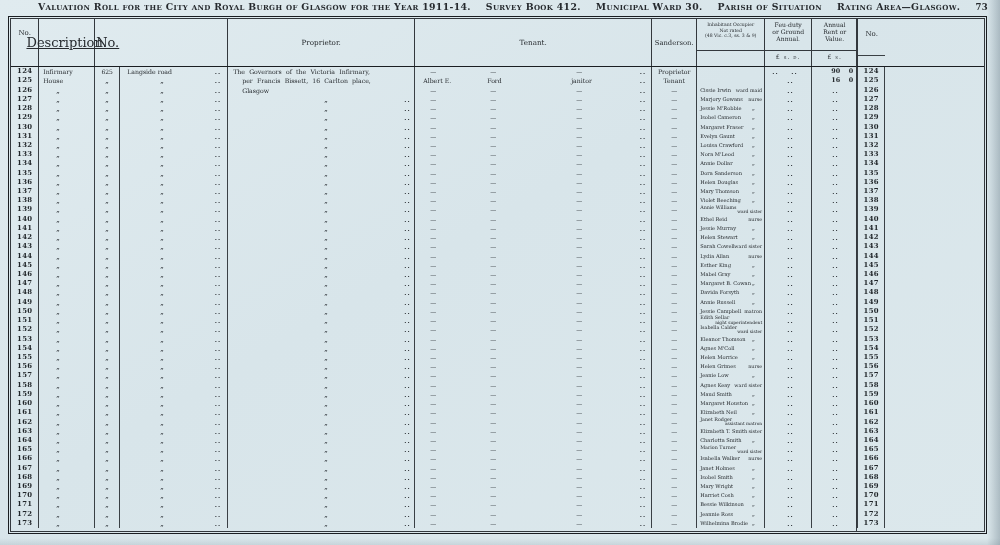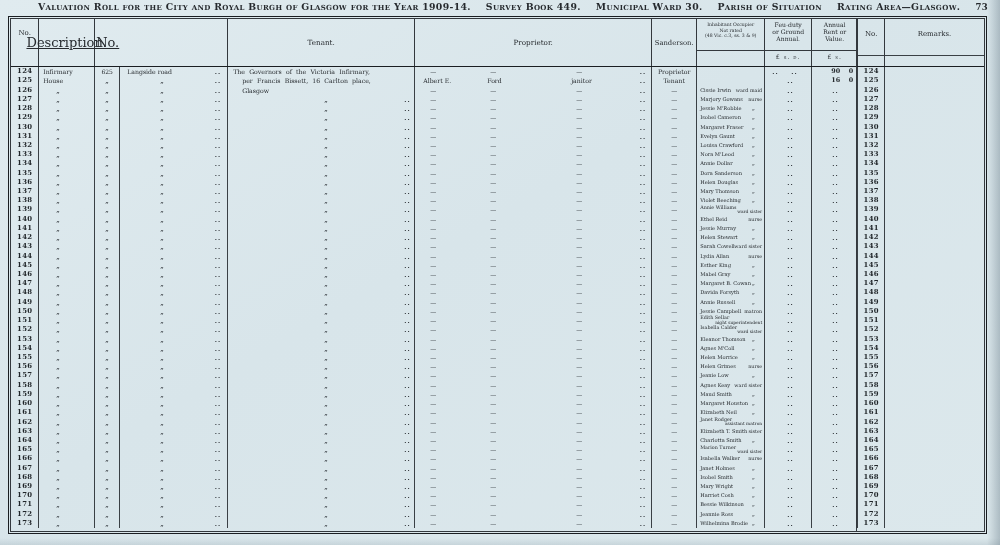--- a/index.html
+++ b/index.html
@@ -63,43 +63,43 @@
   .inh2 .l1{text-align:left;padding-left:3px;}
   .inh2 .l2{text-align:right;padding-right:2px;font-size:4.4px;}
   .rent-n{position:absolute;font-size:6.4px;font-weight:600;}
 </style>
 </head>
 <body>
 
 <div class="page">
 
   <div class="title-bar">
-    <span>Valuation Roll for the City and Royal Burgh of Glasgow for the Year 1909-14.</span>
-    <span>Survey Book 449.</span>
+    <span>Valuation Roll for the City and Royal Burgh of Glasgow for the Year 1911-14.</span>
+    <span>Survey Book 412.</span>
     <span>Municipal Ward 30.</span>
     <span>Parish of Situation</span>
     <span>Rating Area—Glasgow.</span>
     <span class="pgno">73</span>
   </div>
 
   <div class="table-outer">
     <div class="table-inner">
 
       <div class="thead">
         <div class="hc h-noleft">No.</div>
 
         <div class="hc grp">
           <div class="grp-bot">
             <div>Description.</div>
             <div>No.</div>
           </div>
         </div>
 
+        <div class="hc h-center">Proprietor.</div>
         <div class="hc h-center">Tenant.</div>
-        <div class="hc h-center">Proprietor.</div>
         <div class="hc h-center" style="font-size:6.8px;">Sanderson.</div>
 
         <div class="hc">
           <div class="h3">
             <div>Inhabitant Occupier</div>
             <div>Not rated</div>
             <div>(48 Vic. c.3, ss. 3 &amp; 9)</div>
           </div>
           <div class="rule33"></div>
         </div>
@@ -122,24 +122,20 @@
           </div>
           <div class="rule33"></div>
           <div class="units">£ s.</div>
         </div>
 
         <div class="hc">
           <div class="h-small-top">No.</div>
           <div class="rule37"></div>
         </div>
 
-        <div class="hc">
-          <div class="h-small-top">Remarks.</div>
-          <div class="rule37"></div>
-        </div>
       </div>
 
       <div class="tbody">
           <div class="trow">
             <div class="td cno">124</div>
             <div class="td txt">Infirmary</div>
             <div class="td ctr">625</div>
             <div class="td">
               <span class="abs " style="left: 7px; font-size: 6.2px;">Langside road</span>
               <span class="abs ds" style="right: 6px;">..</span>

